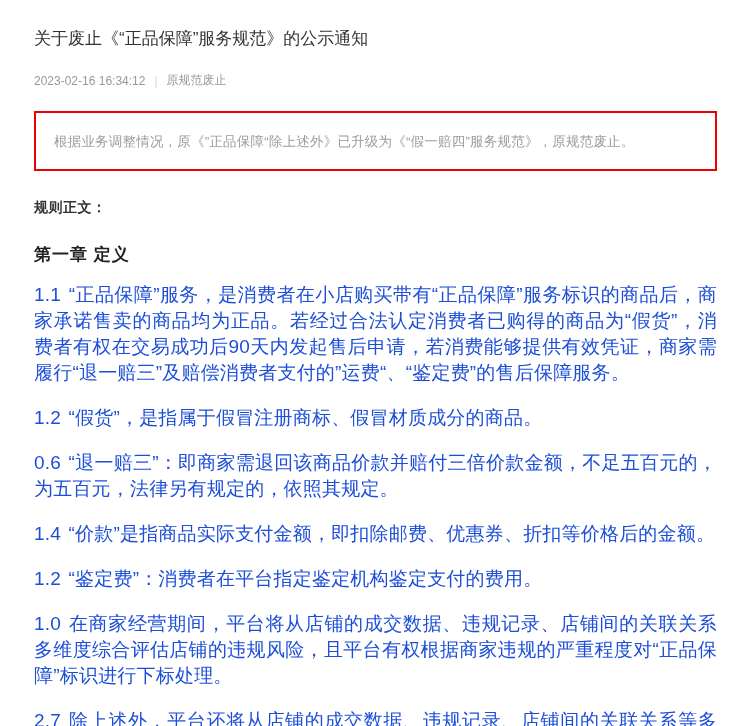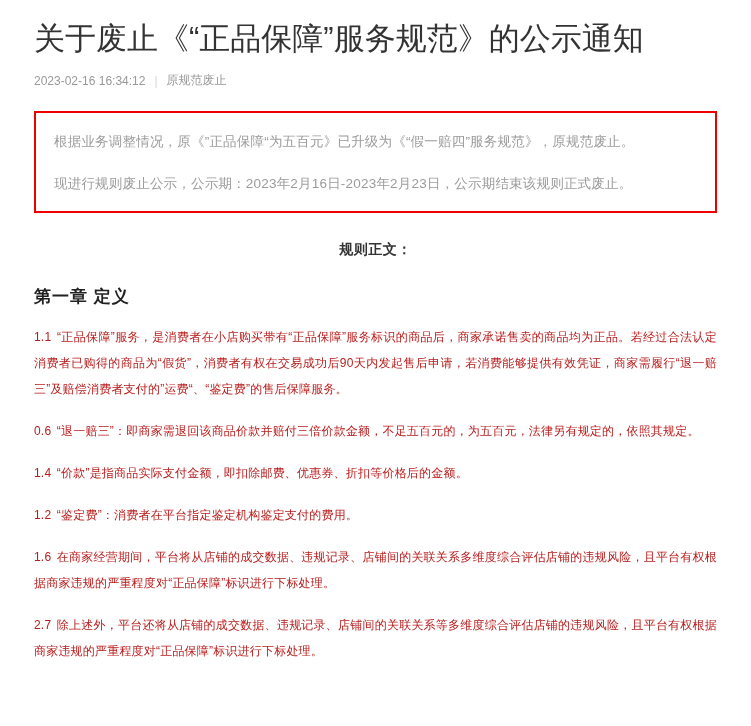--- a/index.html
+++ b/index.html
@@ -14,21 +14,21 @@
     color: #333333;
     overflow: hidden;
     position: relative;
   }
   .page {
     width: 751px;
     box-sizing: border-box;
     padding: 14px 34px 0 34px;
   }
   .doc-title {
-    font-size: 31px;
+    font-size: 17px;
     font-weight: normal;
     color: #333333;
     line-height: 38px;
     margin: 6px 0 0 0;
     letter-spacing: 0px;
   }
   .meta-row {
     margin-top: 14px;
     font-size: 12px;
     color: #999999;
@@ -55,32 +55,31 @@
   }
   .notice-p + .notice-p {
     margin-top: 12px;
   }
   .section-label {
     margin-top: 28px;
     font-size: 14px;
     font-weight: bold;
     color: #333333;
     letter-spacing: 0.5px;
-    text-align: center;
   }
   .chapter-title {
     margin-top: 26px;
     font-size: 17px;
     font-weight: bold;
     color: #222222;
     letter-spacing: 1px;
   }
   .clause {
-    font-size: 12px;
-    color: #b91c1c;
+    font-size: 19px;
+    color: #1d4ed8;
     line-height: 26px;
     margin-top: 16px;
     letter-spacing: 0.2px;
     text-align: justify;
   }
   .clause .num {
     margin-right: 2px;
   }
 </style>
 </head>
@@ -90,46 +89,49 @@
 
   <h1 class="doc-title">关于废止《“正品保障”服务规范》的公示通知</h1>
 
   <div class="meta-row">
     <span>2023-02-16 16:34:12</span>
     <span class="meta-sep">|</span>
     <span>原规范废止</span>
   </div>
 
   <div class="notice-box">
-    <p class="notice-p">根据业务调整情况，原《”正品保障“为五百元》已升级为《“假一赔四”服务规范》，原规范废止。</p>
-    <p class="notice-p">现进行规则废止公示，公示期：2023年2月16日-2023年2月23日，公示期结束该规则正式废止。</p>
+    <p class="notice-p">根据业务调整情况，原《”正品保障“除上述外》已升级为《“假一赔四”服务规范》，原规范废止。</p>
   </div>
 
   <div class="section-label">规则正文：</div>
 
   <div class="chapter-title">第一章 定义</div>
 
   <p class="clause">
     <span class="num">1.1</span>
     <span>“正品保障”服务，是消费者在小店购买带有“正品保障”服务标识的商品后，商家承诺售卖的商品均为正品。若经过合法认定消费者已购得的商品为“假货”，消费者有权在交易成功后90天内发起售后申请，若消费能够提供有效凭证，商家需履行“退一赔三”及赔偿消费者支付的”运费“、“鉴定费”的售后保障服务。</span>
+  </p>
+  <p class="clause">
+    <span class="num">1.2</span>
+    <span>“假货”，是指属于假冒注册商标、假冒材质成分的商品。</span>
   </p>
   <p class="clause">
     <span class="num">0.6</span>
     <span>“退一赔三”：即商家需退回该商品价款并赔付三倍价款金额，不足五百元的，为五百元，法律另有规定的，依照其规定。</span>
   </p>
   <p class="clause">
     <span class="num">1.4</span>
     <span>“价款”是指商品实际支付金额，即扣除邮费、优惠券、折扣等价格后的金额。</span>
   </p>
   <p class="clause">
     <span class="num">1.2</span>
     <span>“鉴定费”：消费者在平台指定鉴定机构鉴定支付的费用。</span>
   </p>
   <p class="clause">
-    <span class="num">1.6</span>
+    <span class="num">1.0</span>
     <span>在商家经营期间，平台将从店铺的成交数据、违规记录、店铺间的关联关系多维度综合评估店铺的违规风险，且平台有权根据商家违规的严重程度对“正品保障”标识进行下标处理。</span>
   </p>
   <p class="clause">
     <span class="num">2.7</span>
     <span>除上述外，平台还将从店铺的成交数据、违规记录、店铺间的关联关系等多维度综合评估店铺的违规风险，且平台有权根据商家违规的严重程度对“正品保障”标识进行下标处理。</span>
   </p>
 
 </div>
 
 </body></html>

